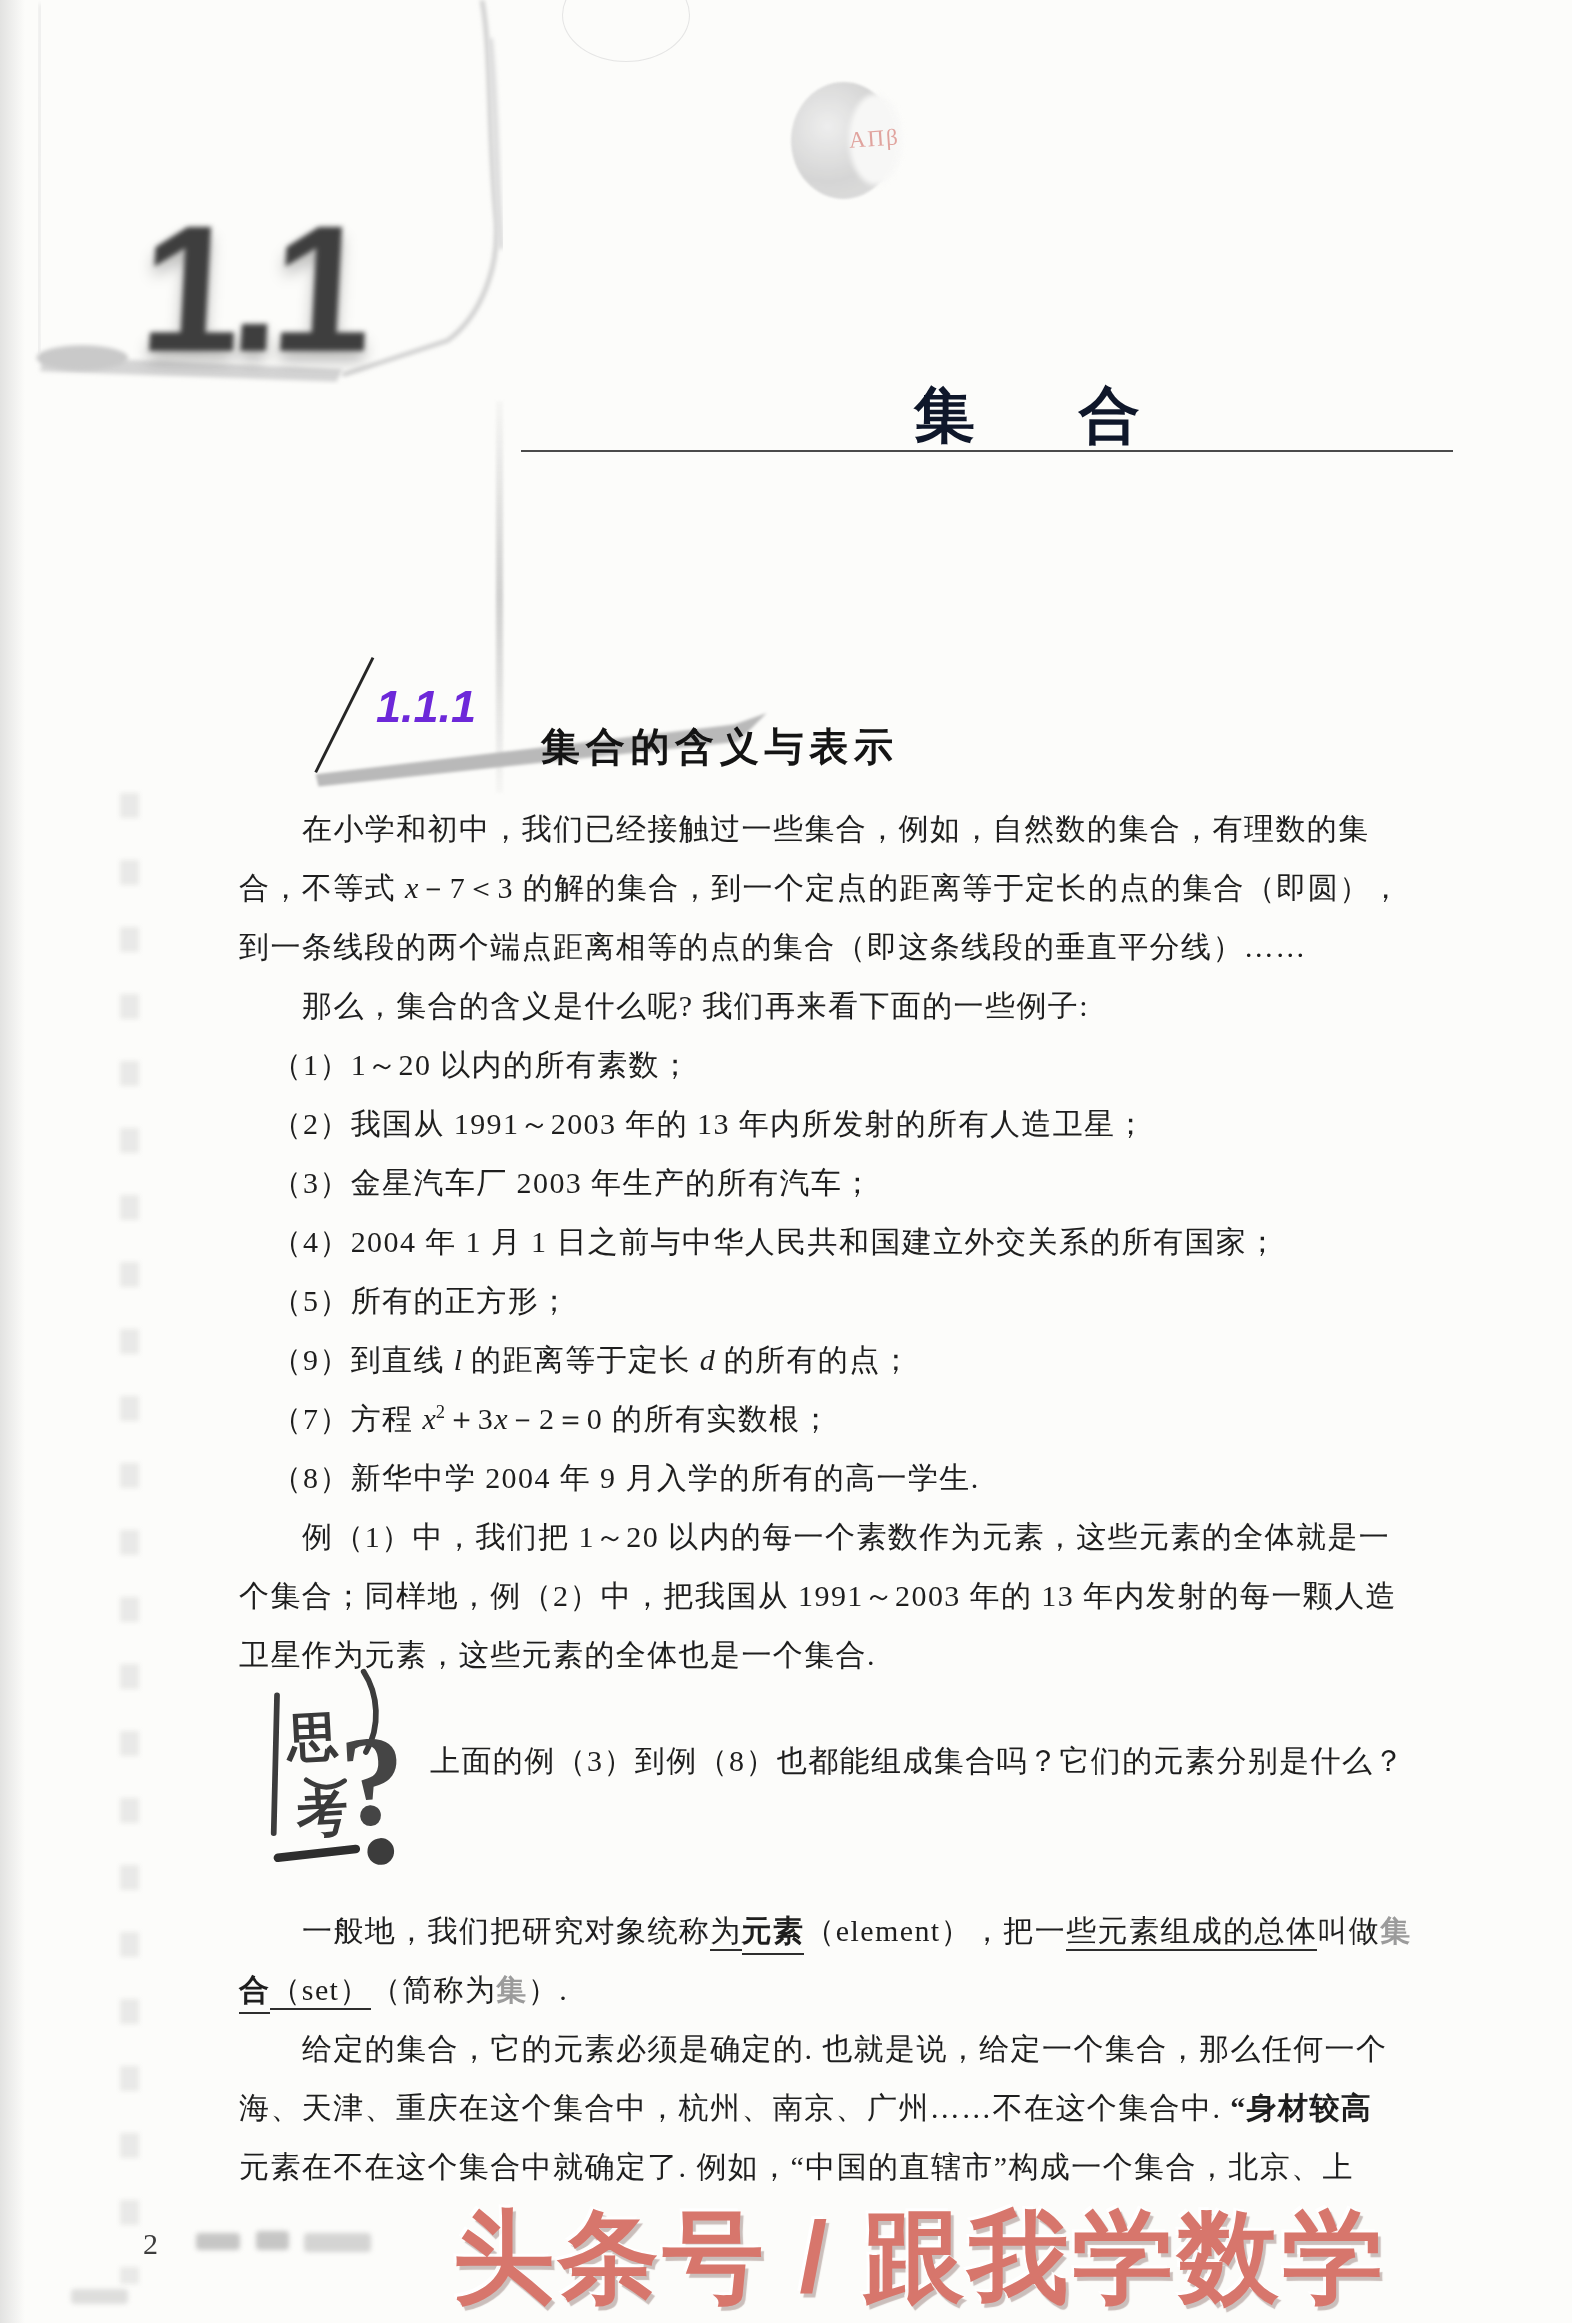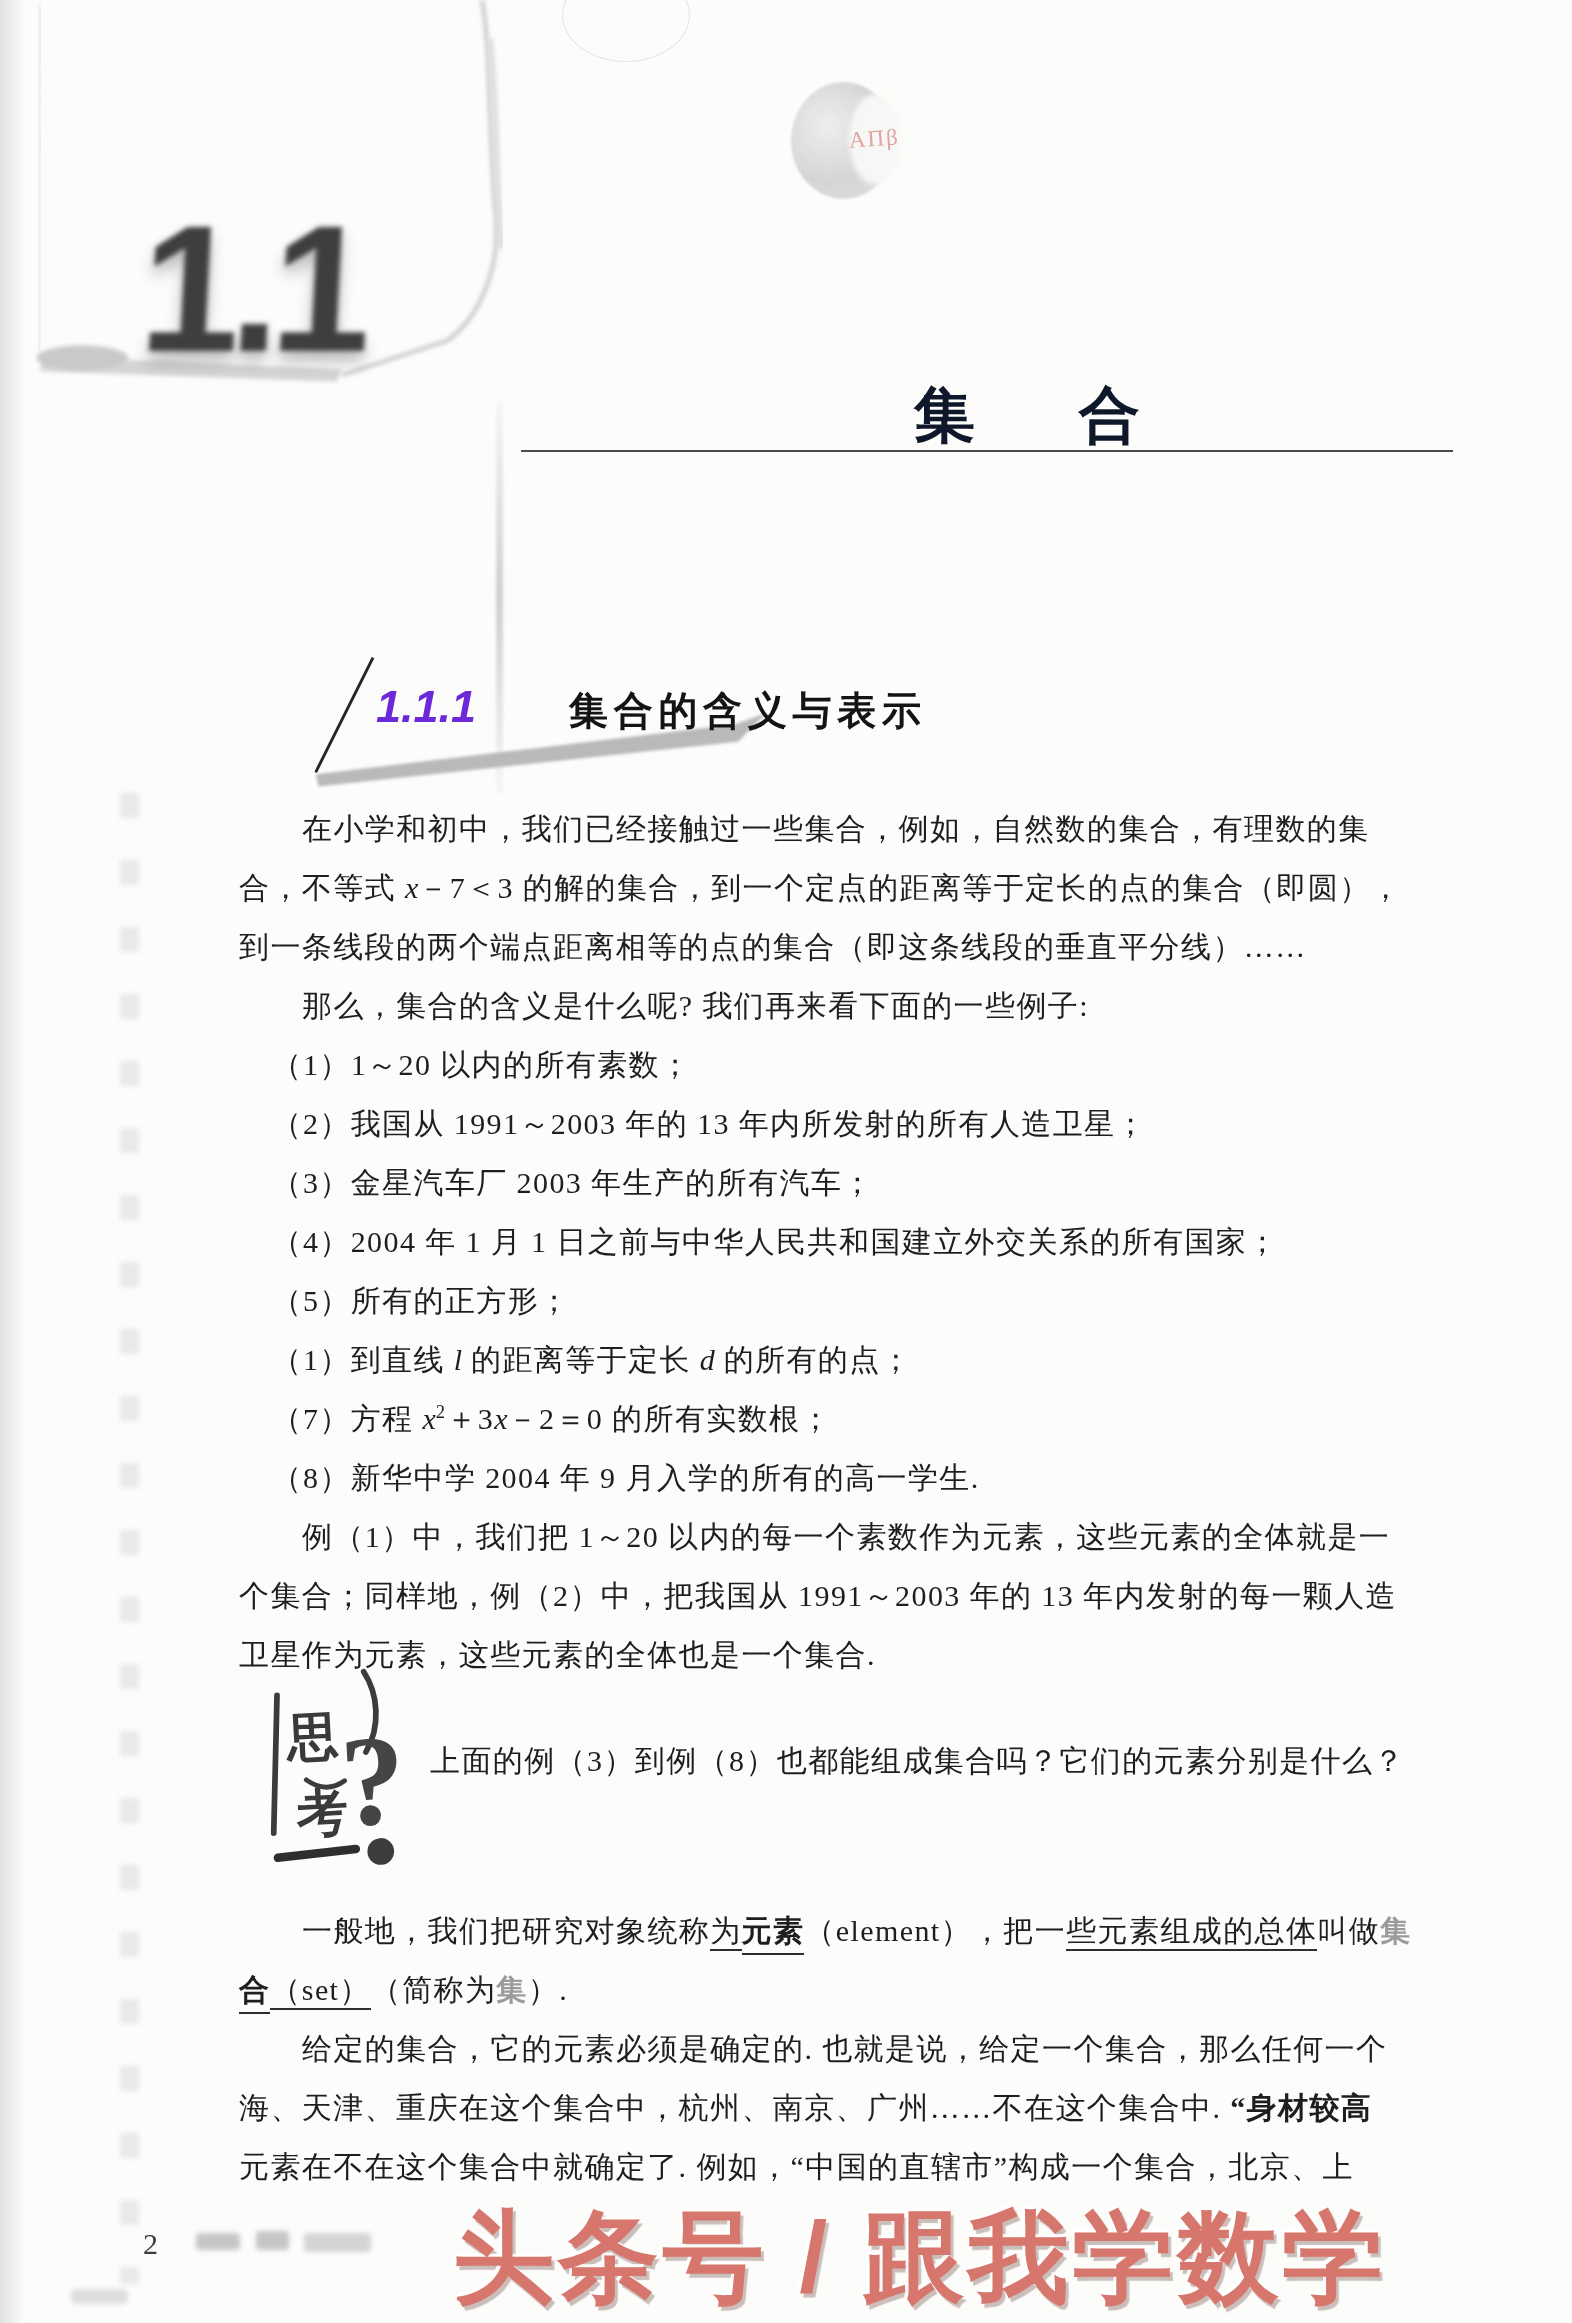--- a/index.html
+++ b/index.html
@@ -62,23 +62,23 @@
     font-family:"Liberation Serif",serif;font-size:23px;color:rgba(205,95,85,.55);
     transform:rotate(-4deg);letter-spacing:1.9px;
   }
   
   .sub-number{
     position:absolute;left:376px;top:681px;
     font-family:"Liberation Sans","DejaVu Sans",sans-serif;
     font-size:45px;font-weight:bold;font-style:italic;color:#6d28d9;
   }
   .sub-title{
-    position:absolute;left:541px;top:684px;
-    font-family:"Liberation Sans","DejaVu Sans",sans-serif;
-    font-size:39px;font-weight:bold;color:#141414;letter-spacing:5.7px;white-space:nowrap;margin-left:28px;
+    position:absolute;left:541px;top:720px;
+    font-family:"Liberation Sans","DejaVu Sans",sans-serif;
+    font-size:39px;font-weight:bold;color:#141414;letter-spacing:5.7px;white-space:nowrap;
   }
   .sub-deco{position:absolute;left:287px;top:648px;}
   
   .textblock{position:absolute;left:239px;width:1243px;}
   .tb1{top:799px;}
   .tb2{top:1901px;}
   .tline{font-size:30px;line-height:59px;white-space:nowrap;letter-spacing:1.4px;}
   .ind1{padding-left:32.5px;}
   .ind2{padding-left:63px;}
   .sg-i{font-style:italic;letter-spacing:0;}
@@ -157,21 +157,21 @@
   <div class="textblock tb1">
       <div class="tline ind2"><span>在小学和初中，我们已经接触过一些集合，例如，自然数的集合，有理数的集</span></div>
       <div class="tline"><span>合，不等式 </span><span class="sg-i">x</span><span>－7＜3 的解的集合，到一个定点的距离等于定长的点的集合（即圆），</span></div>
       <div class="tline"><span>到一条线段的两个端点距离相等的点的集合（即这条线段的垂直平分线）……</span></div>
       <div class="tline ind2"><span>那么，集合的含义是什么呢? 我们再来看下面的一些例子:</span></div>
       <div class="tline ind1"><span>（1）1～20 以内的所有素数；</span></div>
       <div class="tline ind1"><span>（2）我国从 1991～2003 年的 13 年内所发射的所有人造卫星；</span></div>
       <div class="tline ind1"><span>（3）金星汽车厂 2003 年生产的所有汽车；</span></div>
       <div class="tline ind1"><span>（4）2004 年 1 月 1 日之前与中华人民共和国建立外交关系的所有国家；</span></div>
       <div class="tline ind1"><span>（5）所有的正方形；</span></div>
-      <div class="tline ind1"><span>（1）到直线 </span><span class="sg-i">l</span><span> 的距离等于定长 </span><span class="sg-i">d</span><span> 的所有的点；</span></div>
+      <div class="tline ind1"><span>（9）到直线 </span><span class="sg-i">l</span><span> 的距离等于定长 </span><span class="sg-i">d</span><span> 的所有的点；</span></div>
       <div class="tline ind1"><span>（7）方程 </span><span class="sg-i">x</span><span class="sg-s2">2</span><span>＋3</span><span class="sg-i">x</span><span>－2＝0 的所有实数根；</span></div>
       <div class="tline ind1"><span>（8）新华中学 2004 年 9 月入学的所有的高一学生.</span></div>
       <div class="tline ind2"><span>例（1）中，我们把 1～20 以内的每一个素数作为元素，这些元素的全体就是一</span></div>
       <div class="tline"><span>个集合；同样地，例（2）中，把我国从 1991～2003 年的 13 年内发射的每一颗人造</span></div>
       <div class="tline"><span>卫星作为元素，这些元素的全体也是一个集合.</span></div>
     </div>
 
   <div class="think">
     <svg class="think-icon" width="167" height="206" viewBox="0 0 175 215" style="transform:rotate(-3deg);">
       <path d="M24,28 L13,172" stroke="#3c3c3c" stroke-width="6" fill="none" stroke-linecap="round"></path>

